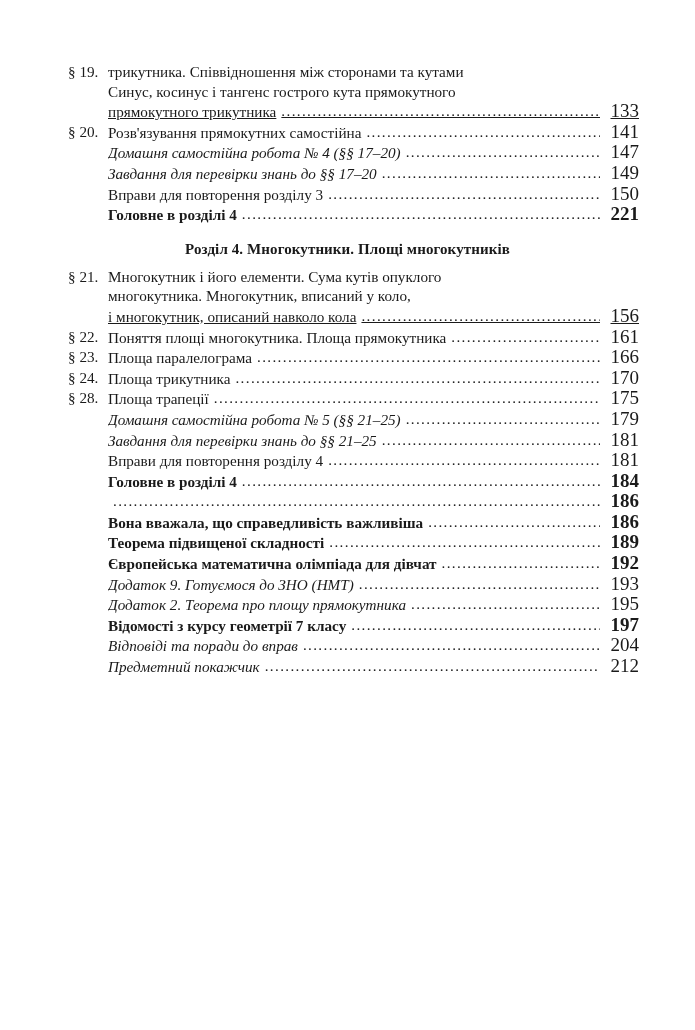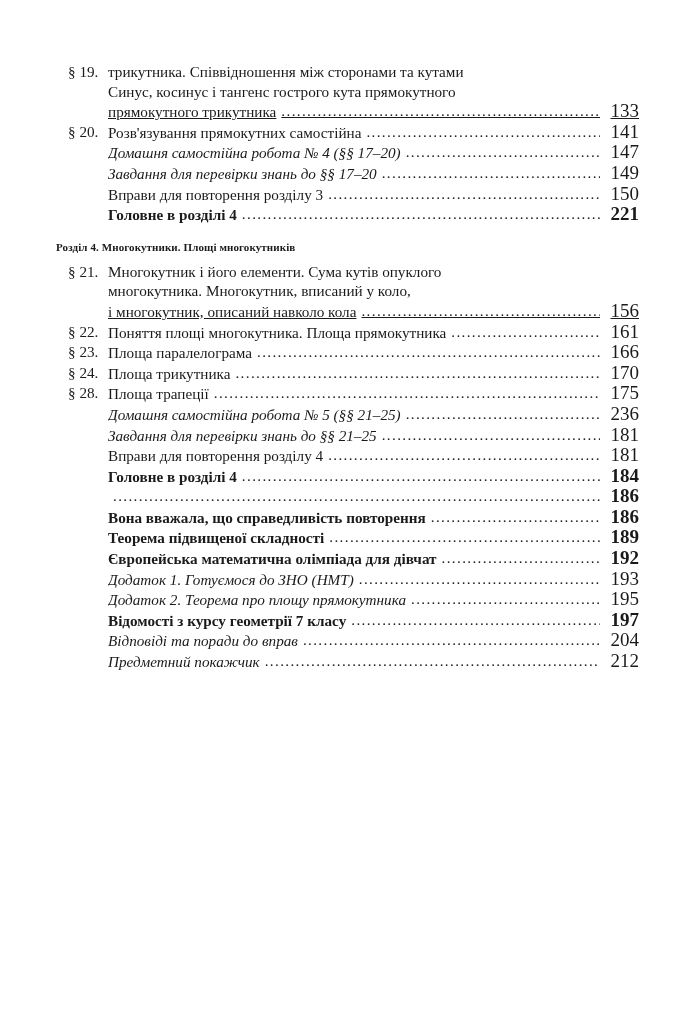--- a/index.html
+++ b/index.html
@@ -81,23 +81,23 @@
   .row.wrap .multi-line {
     display: block;
   }
   .row.wrap .last-line {
     display: flex;
     align-items: baseline;
     text-decoration: underline;
   }
 
   .chapter-heading {
-    text-align: left;
+    text-align: center;
     font-weight: bold;
-    font-size: 11px;
+    font-size: 15px;
     margin: 16px 0 9px 0;
     letter-spacing: 0.1px;
   }
 
   
   #footer {
     position: absolute;
     left: 0;
     bottom: 0;
     width: 695px;
@@ -210,21 +210,21 @@
             <span class="label">Площа трапеції</span>
             <span class="leader">.......................................................................................................................</span>
             <span class="pageno">175</span>
           </div>
         </div>
         <div class="row italic indent">
           <div class="num-col" style="flex-basis: 0px;"></div>
           <div class="body-col">
             <span class="label">Домашня самостійна робота № 5 (§§ 21–25)</span>
             <span class="leader">.......................................................................................................................</span>
-            <span class="pageno">236</span>
+            <span class="pageno">179</span>
           </div>
         </div>
         <div class="row italic indent">
           <div class="num-col" style="flex-basis: 0px;"></div>
           <div class="body-col">
             <span class="label">Завдання для перевірки знань до §§ 21–25</span>
             <span class="leader">.......................................................................................................................</span>
             <span class="pageno">181</span>
           </div>
         </div>
@@ -247,21 +247,21 @@
         <div class="row bold">
           <div class="num-col"></div>
           <div class="body-col">
             <span class="leader">.......................................................................................................................</span>
             <span class="pageno">186</span>
           </div>
         </div>
         <div class="row bold">
           <div class="num-col"></div>
           <div class="body-col">
-            <span class="label">Вона вважала, що справедливість повторення</span>
+            <span class="label">Вона вважала, що справедливість важливіша</span>
             <span class="leader">.......................................................................................................................</span>
             <span class="pageno">186</span>
           </div>
         </div>
         <div class="row bold">
           <div class="num-col"></div>
           <div class="body-col">
             <span class="label">Теорема підвищеної складності</span>
             <span class="leader">.......................................................................................................................</span>
             <span class="pageno">189</span>
@@ -271,21 +271,21 @@
           <div class="num-col"></div>
           <div class="body-col">
             <span class="label">Європейська математична олімпіада для дівчат</span>
             <span class="leader">.......................................................................................................................</span>
             <span class="pageno">192</span>
           </div>
         </div>
         <div class="row italic">
           <div class="num-col"></div>
           <div class="body-col">
-            <span class="label">Додаток 1. Готуємося до ЗНО (НМТ)</span>
+            <span class="label">Додаток 9. Готуємося до ЗНО (НМТ)</span>
             <span class="leader">.......................................................................................................................</span>
             <span class="pageno">193</span>
           </div>
         </div>
         <div class="row italic">
           <div class="num-col"></div>
           <div class="body-col">
             <span class="label">Додаток 2. Теорема про площу прямокутника</span>
             <span class="leader">.......................................................................................................................</span>
             <span class="pageno">195</span>

